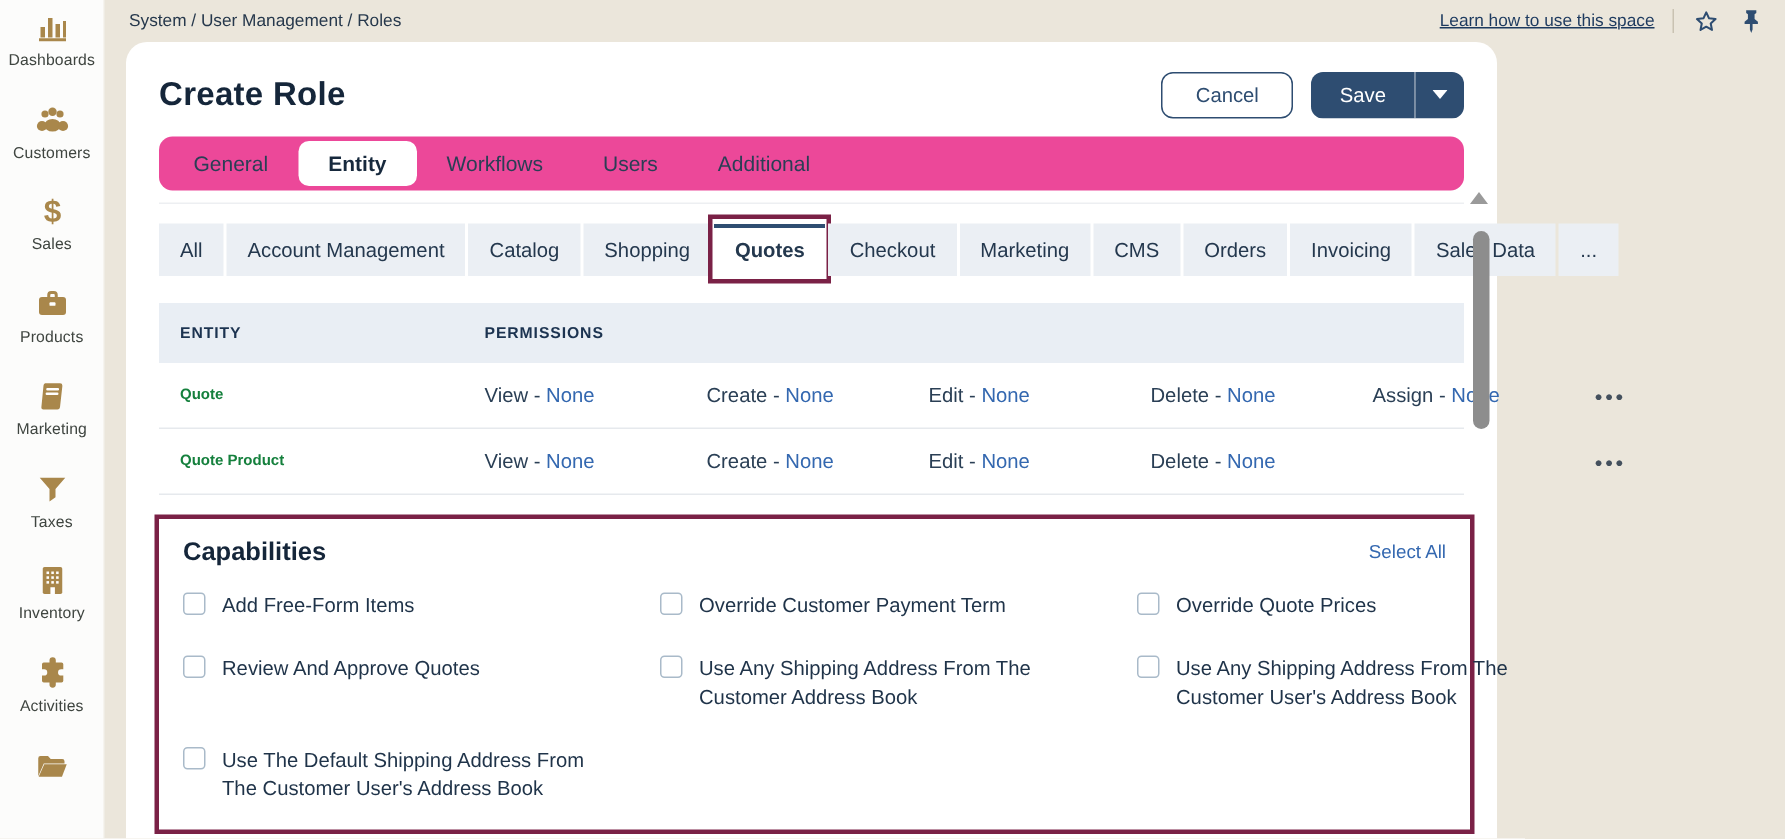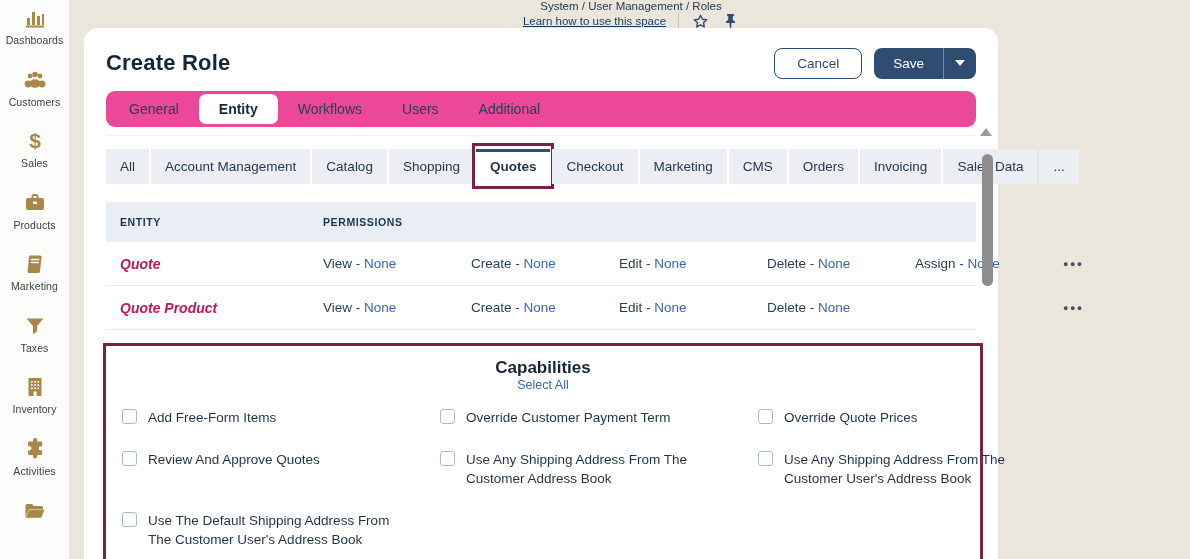--- a/index.html
+++ b/index.html
@@ -24,21 +24,20 @@
   }
   .side-item .icn { width:26px; height:26px; display:flex; align-items:center; justify-content:center; }
   .side-item .icn svg { width:24px; height:24px; }
   .side-label { font-size:10.5px; color:#3f4540; margin-top:3px; letter-spacing:0.1px; }
 
   
   .topstrip {
     position:absolute; left:70px; top:0; right:0; height:28px;
     display:flex; align-items:center; justify-content:space-between;
     padding:0 14px 0 16px;
-    flex-direction:column;
   }
   .breadcrumb { font-size:11.5px; color:#26384c; }
   .top-right { display:flex; align-items:center; gap:12px; }
   .learn-link { font-size:11.5px; color:#1d3a5f; text-decoration:underline; cursor:pointer; }
   .top-divider { width:1px; height:16px; background:#c9c2b2; }
   .top-icon { width:18px; height:18px; display:flex; align-items:center; justify-content:center; cursor:pointer; }
 
   
   .card {
     position:absolute; left:84px; top:28px; width:914px; height:531px;
@@ -89,34 +88,34 @@
   
   .grid { margin-top:18px; }
   .grid-header, .grid-row {
     display:grid;
     grid-template-columns:203px 148px 148px 148px 148px 148px 1fr 38px;
     align-items:center; padding-left:14px;
   }
   .grid-header { background:#e9eef4; height:40px; }
   .gh-cell { font-size:10.5px; font-weight:bold; letter-spacing:0.6px; color:#1c3350; }
   .grid-row { height:44px; border-bottom:1px solid #e6e9ed; background:#fff; }
-  .cell-entity { font-size:14px; font-weight:bold; color:#be185d;font-style:italic; }
+  .cell-entity { font-size:10px; font-weight:bold; color:#15803d; }
   .cell-perm { font-size:13.5px; color:#2a3f55; }
   .perm-value { color:#3468b0; text-decoration:none; cursor:pointer; }
   .dots-btn {
     grid-column:8; background:none; border:none; cursor:pointer;
     font-size:9px; letter-spacing:1.5px; color:#44505d; font-weight:bold; text-align:left;
   }
 
   
   .capabilities {
     margin-top:13px; margin-left:-3px; margin-right:-7px;
     border:3px solid #7a2146; padding:12px 16px 18px 16px; min-height:187px;
   }
-  .cap-head { display:flex; align-items:center; justify-content:space-between;flex-direction:column; }
+  .cap-head { display:flex; align-items:center; justify-content:space-between; }
   .cap-title { font-size:17px; font-weight:bold; color:#15263a; }
   .select-all { font-size:12.5px; color:#3468b0; text-decoration:none; cursor:pointer; }
   .cap-grid {
     margin-top:16px; display:grid; grid-template-columns:318px 318px 318px;
     row-gap:23px;
   }
   .cap-item { display:flex; align-items:flex-start; cursor:pointer; }
   .checkbox {
     width:15px; height:15px; border:1.5px solid #a9bac9; border-radius:3px;
     background:#fff; margin-right:11px; flex-shrink:0; margin-top:1px;

